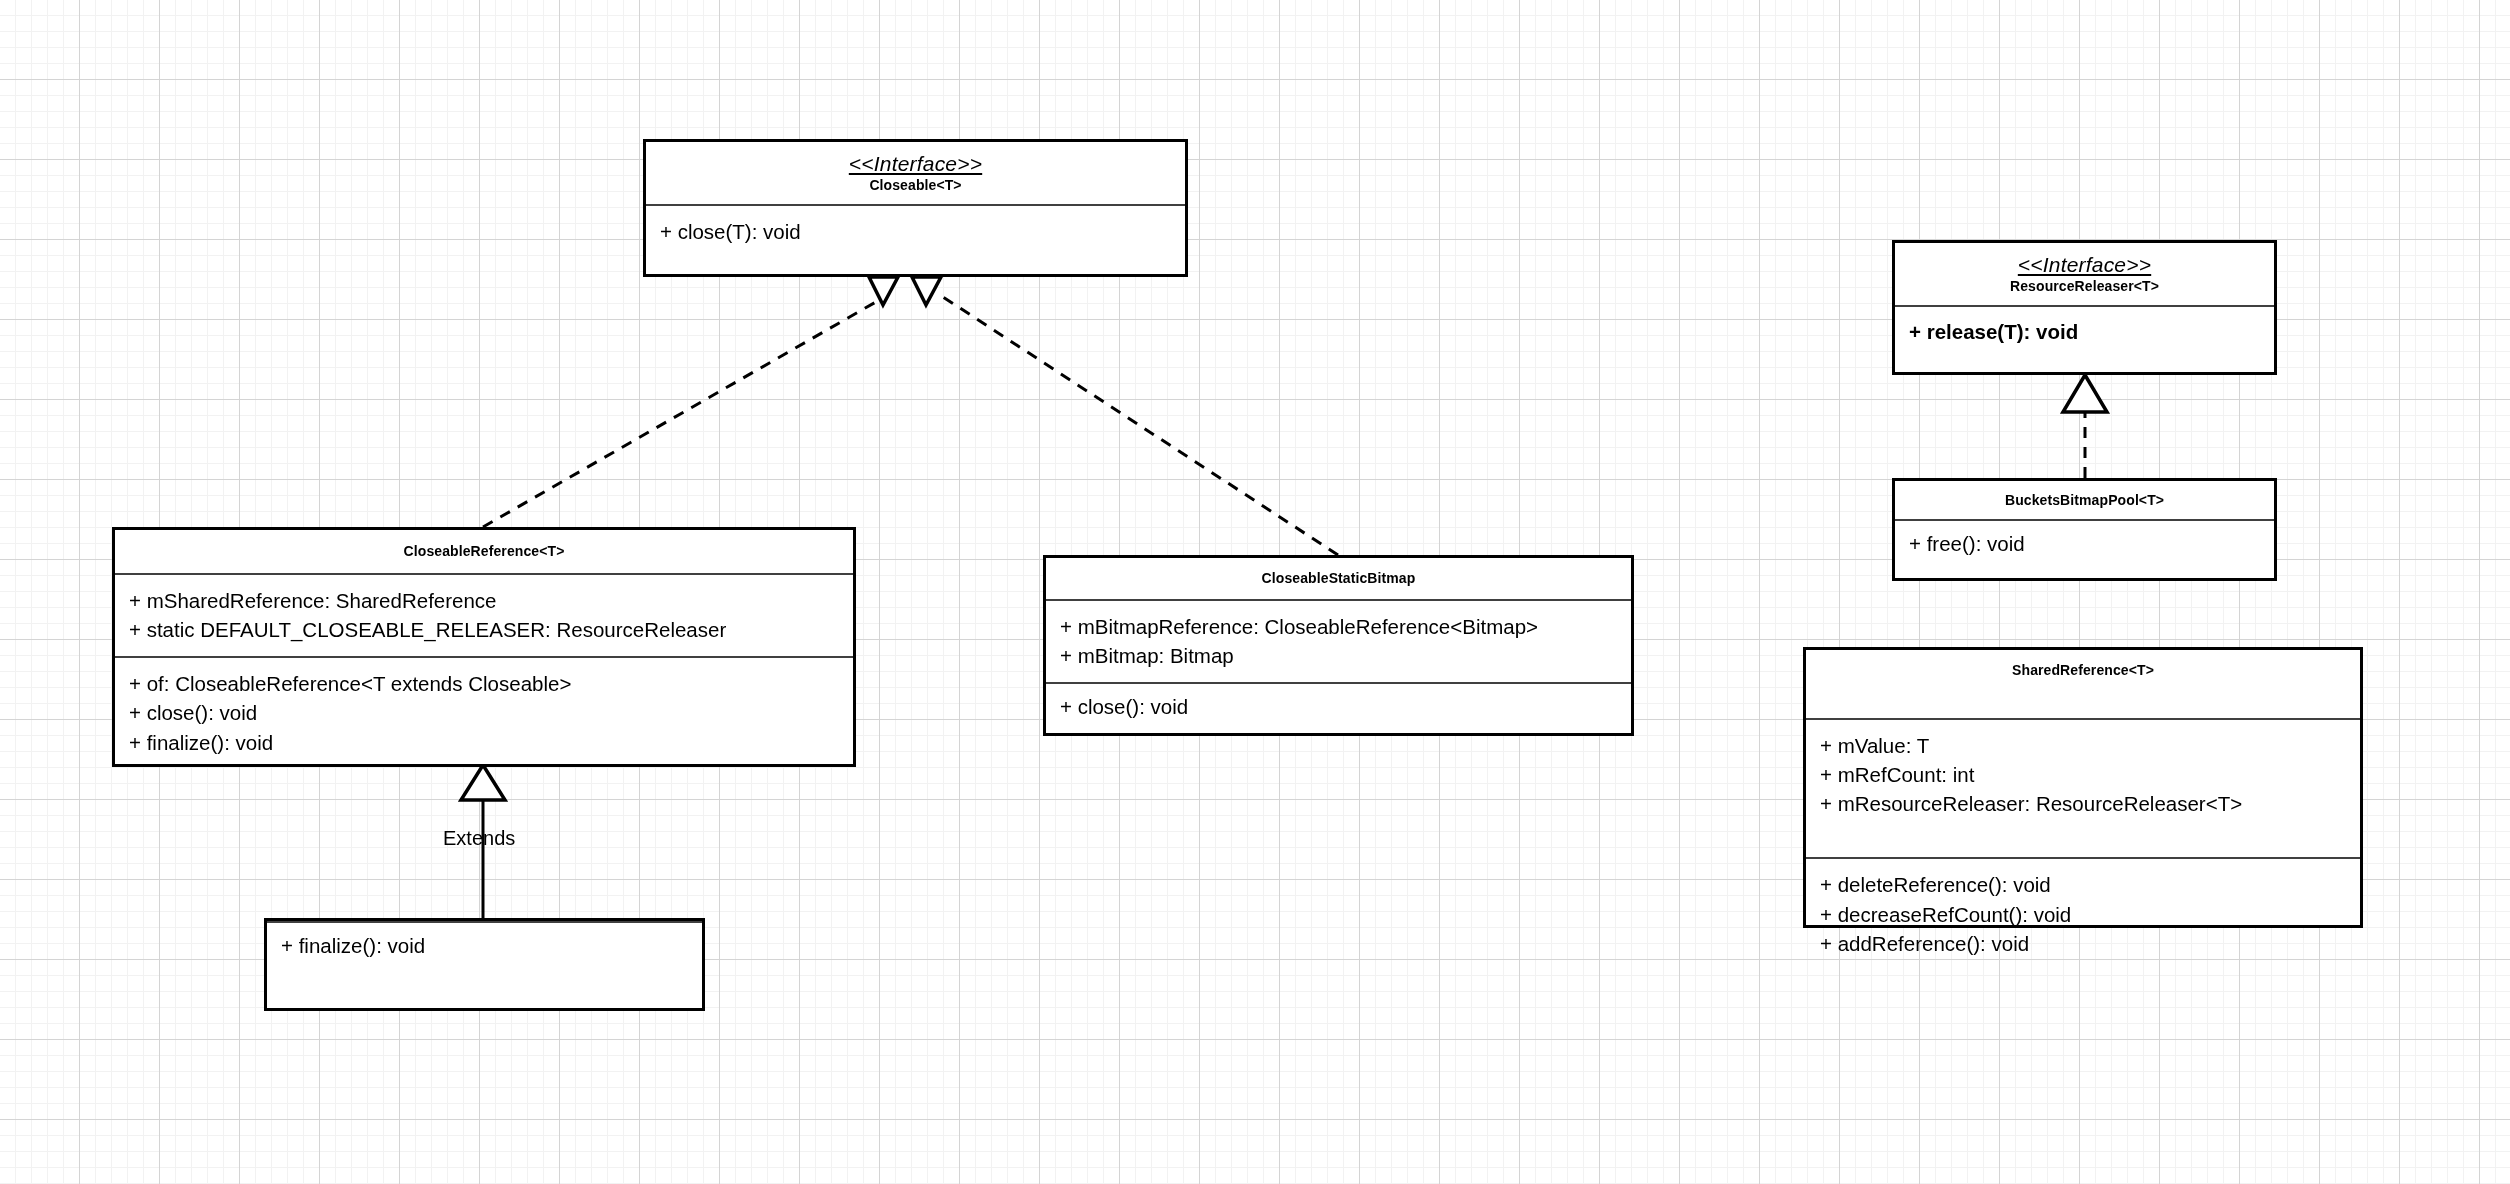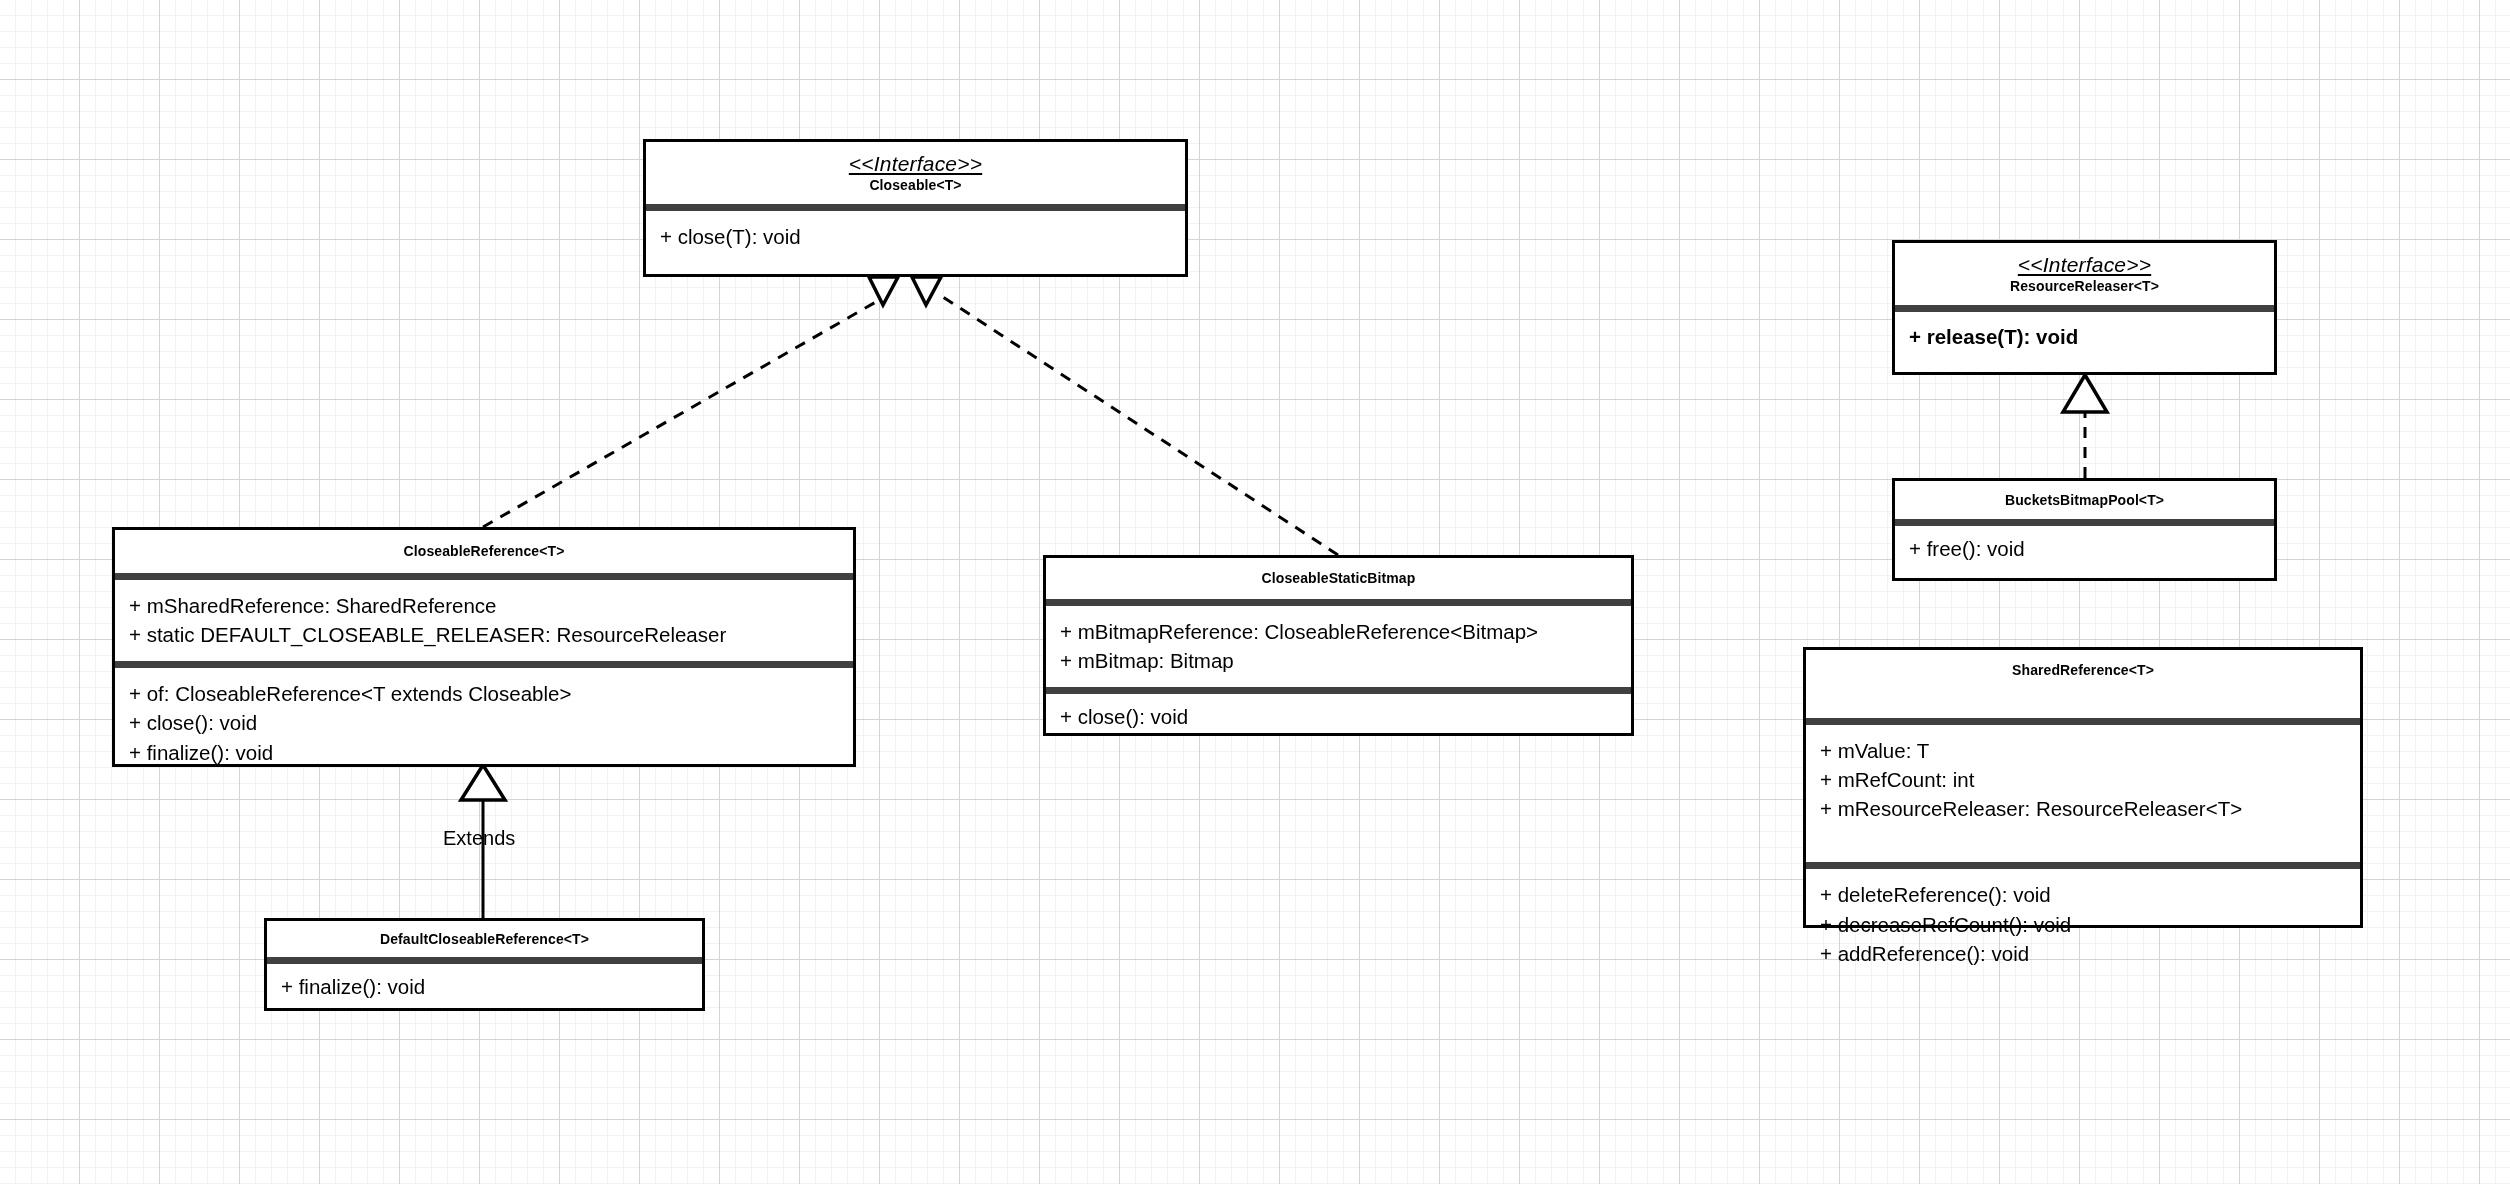--- a/index.html
+++ b/index.html
@@ -52,21 +52,21 @@
   }
   .uml-name {
     display: block;
     font-weight: bold;
     font-size: 14px;
     color: #000;
     letter-spacing: 0.1px;
   }
   .uml-compartment {
     box-sizing: border-box;
-    border-top: 7px solid #404040;
+    border-top: 2px solid #404040;
     padding: 11px 12px 12px 14px;
   }
   .uml-row {
     font-size: 20.5px;
     color: #000;
     line-height: 1.42;
     white-space: nowrap;
   }
 
   
@@ -135,23 +135,20 @@
       <div class="uml-row">+ static DEFAULT_CLOSEABLE_RELEASER: ResourceReleaser</div>
     </div>
     <div class="uml-compartment">
       <div class="uml-row">+ of: CloseableReference&lt;T extends Closeable&gt;</div>
       <div class="uml-row">+ close(): void</div>
       <div class="uml-row">+ finalize(): void</div>
     </div>
   </div>
 
   <div class="uml-class" style="left:264px; top:918px; width:441px; height:93px;">
-    <div class="uml-header" style="padding-top:10px; padding-bottom:9px;">
-      <span class="uml-name">DefaultCloseableReference&lt;T&gt;</span>
-    </div>
     <div class="uml-compartment" style="padding-top:8px; padding-bottom:8px;">
       <div class="uml-row">+ finalize(): void</div>
     </div>
   </div>
 
   <div class="uml-class" style="left:1043px; top:555px; width:591px; height:181px;">
     <div class="uml-header" style="padding-top:12px; padding-bottom:12px;">
       <span class="uml-name">CloseableStaticBitmap</span>
     </div>
     <div class="uml-compartment">

